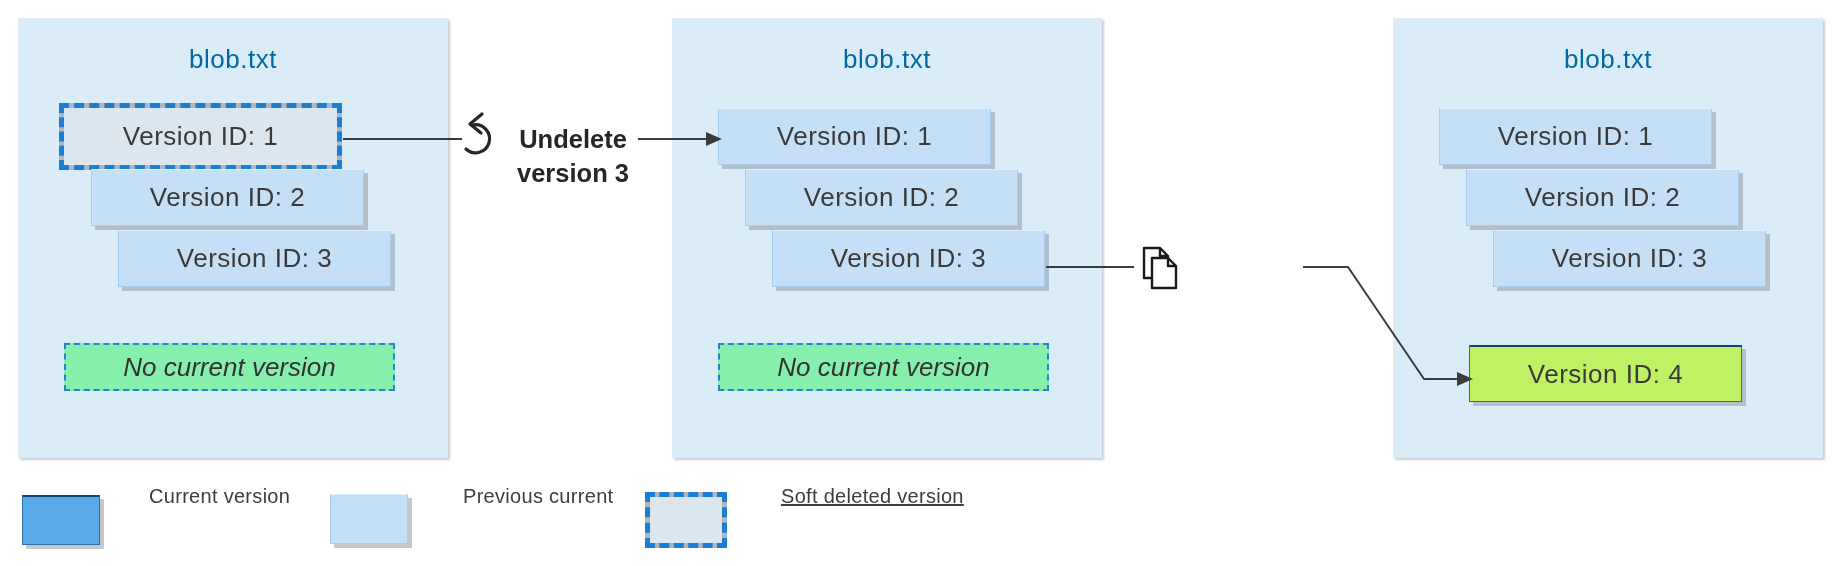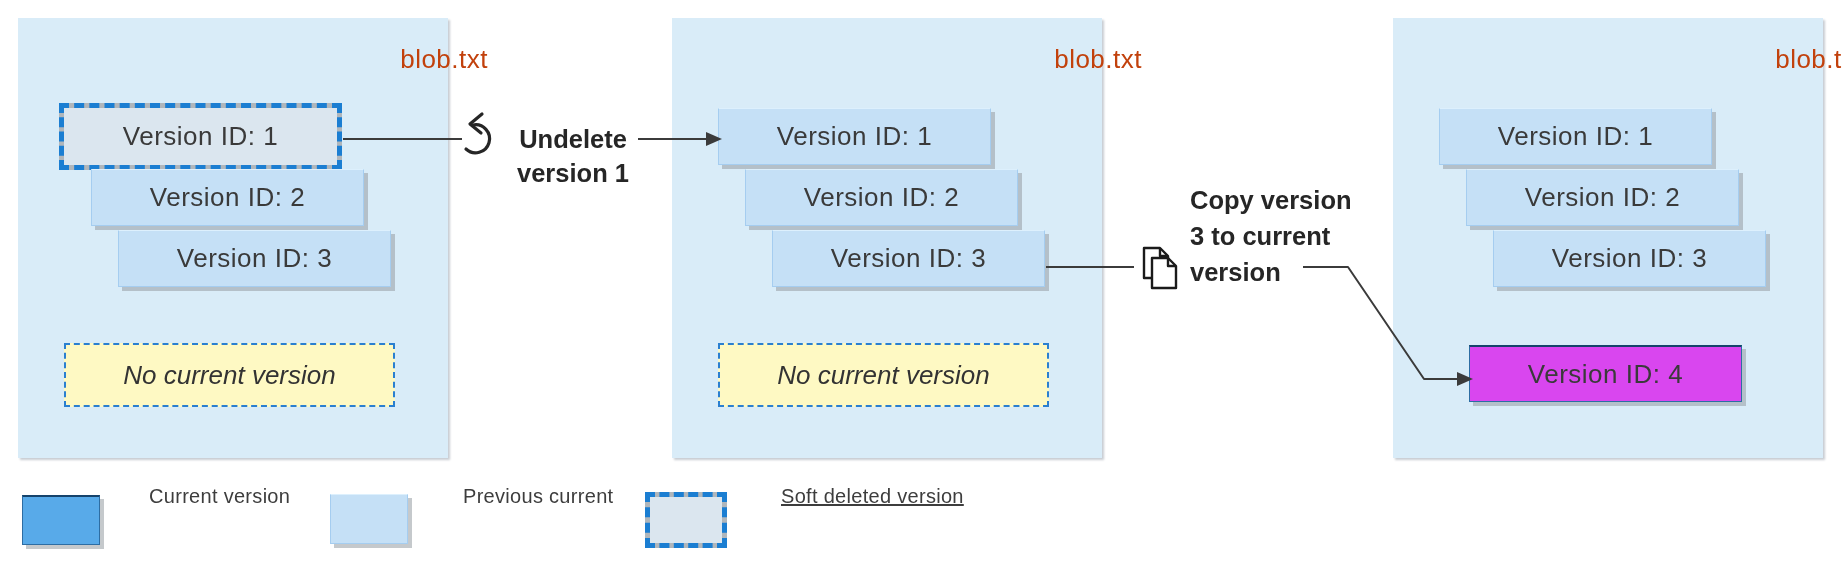--- a/index.html
+++ b/index.html
@@ -5,49 +5,49 @@
   html,body{margin:0;padding:0;background:#ffffff;}
   .canvas{
     position:relative;width:1842px;height:566px;background:#ffffff;overflow:hidden;
     font-family:"Liberation Sans","DejaVu Sans",sans-serif;color:#3a3a3a;
   }
   .panel{
     position:absolute;top:18px;width:430px;height:440px;background:#d9ecf8;
     box-shadow:2px 2px 2px rgba(120,130,145,.40);
   }
   .panel-title{
-    position:absolute;top:26px;left:0;width:100%;text-align:right;
-    font-size:26px;letter-spacing:.5px;color:#c2410c;margin-left:40px;
+    position:absolute;top:26px;left:0;width:100%;text-align:center;
+    font-size:26px;letter-spacing:.5px;color:#0369a1;
   }
   .vbox{
     position:absolute;width:273px;height:57px;display:flex;align-items:center;justify-content:center;
     font-size:26px;letter-spacing:.5px;color:#3a3a3a;box-sizing:border-box;
   }
   .vbox.previous{
     background:#c5e0f6;border:1px solid #a5cdf0;border-top-color:#ddf0fd;
     box-shadow:4px 4px 0 rgba(150,156,162,.55);
   }
   .vbox.current{
-    background:#d946ef;border:1px solid #2d6da3;border-top:2px solid #16436b;
+    background:#bef264;border:1px solid #2d6da3;border-top:2px solid #16436b;
     box-shadow:4px 4px 0 rgba(150,156,162,.55);
   }
   .soft-wrap{
     position:absolute;box-sizing:content-box;width:273px;height:57px;
     border:5px solid #b0b6bb;background:#dbe6ef;
   }
   .soft-wrap::after{
     content:"";position:absolute;inset:-5px;border:5px dashed #1b7ed2;pointer-events:none;
   }
   .soft-wrap .soft-label{
     position:absolute;inset:0;display:flex;align-items:center;justify-content:center;
     font-size:26px;letter-spacing:.5px;color:#3a3a3a;
   }
   .slot-empty{
-    position:absolute;left:46px;top:325px;width:331px;height:64px;box-sizing:border-box;
-    background:#fef9c3;border:2px dashed #2a7fd0;
+    position:absolute;left:46px;top:325px;width:331px;height:48px;box-sizing:border-box;
+    background:#86efac;border:2px dashed #2a7fd0;
     display:flex;align-items:center;justify-content:center;
     font-size:26px;font-style:italic;color:#333;
   }
   .action-label{
     position:absolute;font-size:25.5px;font-weight:bold;color:#262626;line-height:34px;
   }
   .action-label.copy{line-height:36px;}
   .legend-swatch{position:absolute;box-sizing:border-box;}
   .legend-swatch.current{
     left:22px;top:495px;width:78px;height:50px;background:#58aae9;
@@ -94,22 +94,21 @@
   </div>
 
   <div class="panel" style="left:1393px;">
     <div class="panel-title">blob.txt</div>
     <div class="vbox previous" style="left:46px;top:90px;">Version ID: 1</div>
     <div class="vbox previous" style="left:73px;top:151px;">Version ID: 2</div>
     <div class="vbox previous" style="left:100px;top:212px;">Version ID: 3</div>
     <div class="vbox current" style="left:76px;top:327px;">Version ID: 4</div>
   </div>
 
-  <div class="action-label" style="left:498px;top:122px;width:150px;text-align:center;">Undelete version 1</div>
-  <div class="action-label copy" style="left:1190px;top:182px;width:170px;text-align:left;">Copy version 3 to current version</div>
+  <div class="action-label" style="left:498px;top:122px;width:150px;text-align:center;">Undelete version 3</div>
 
   <svg class="overlay" width="1842" height="566" viewBox="0 0 1842 566">
     <defs>
       <marker id="ah" markerWidth="8" markerHeight="7" refX="0.5" refY="3.5" orient="auto" markerUnits="strokeWidth">
         <path d="M0 0 L8 3.5 L0 7 Z" fill="#3b3b3b"></path>
       </marker>
     </defs>
 
     <path d="M343 139 H462" stroke="#3b3b3b" stroke-width="2" fill="none"></path>
 

